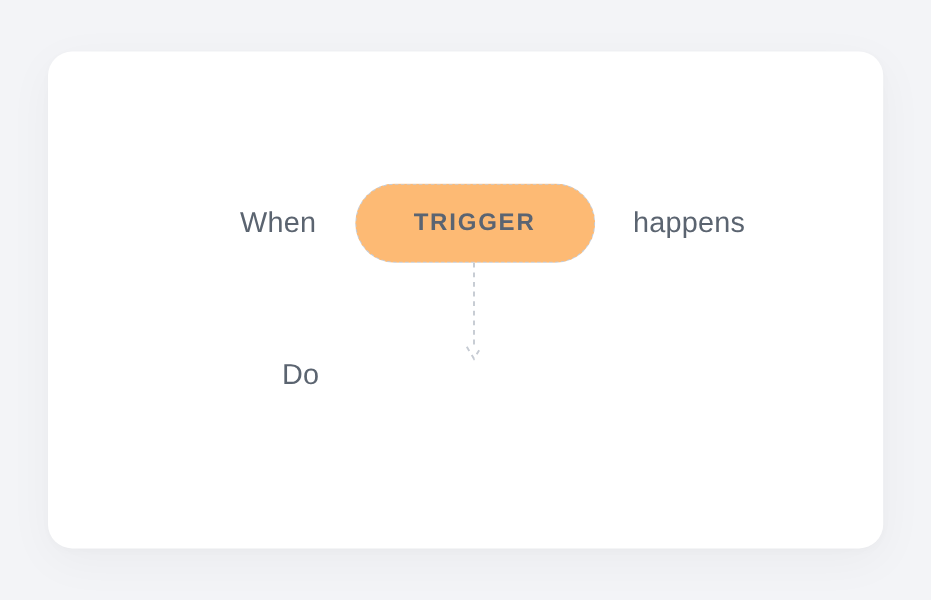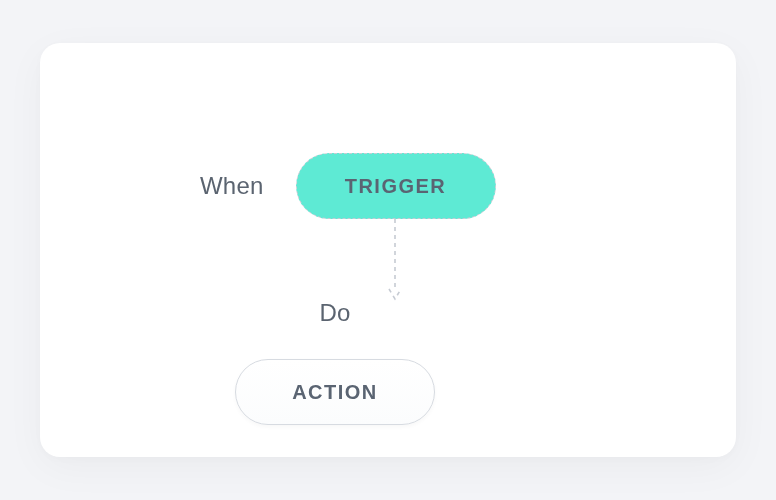--- a/index.html
+++ b/index.html
@@ -53,21 +53,21 @@
       width: 200px;
       height: 66px;
       border-radius: 999px;
       font-size: 20px;
       font-weight: 700;
       letter-spacing: 1.5px;
       color: #5a6472;
     }
     .pill-trigger {
       border: 1.6px dashed #c6cbd3;
-      background: #5eead4;
+      background: #fdba74;
     }
     .pill-action {
       border: 1.6px solid #d7dbe1;
       background: linear-gradient(#ffffff, #fbfcfd);
       box-shadow: 0 2px 4px rgba(0,0,0,0.03);
     }
     .connector {
       position: absolute;
       top: 176px;
       left: 348px;
@@ -79,27 +79,25 @@
 </head>
 <body>
 
 <div class="card">
 
   <div class="row row-trigger">
     <span class="word">When</span>
     <span class="pill pill-trigger">
       <span>TRIGGER</span>
     </span>
+    <span class="word">happens</span>
   </div>
 
   <svg class="connector" viewBox="0 0 14 84">
     <line x1="7" y1="0" x2="7" y2="72" stroke="#c6cbd3" stroke-width="1.6" stroke-dasharray="4 4"></line>
     <path d="M1 70 L7 80 L13 70" fill="none" stroke="#c6cbd3" stroke-width="1.6" stroke-dasharray="4 4"></path>
   </svg>
 
   <div class="row row-action">
     <span class="word">Do</span>
-    <span class="pill pill-action">
-      <span>ACTION</span>
-    </span>
   </div>
 
 </div>
 
 </body></html>

